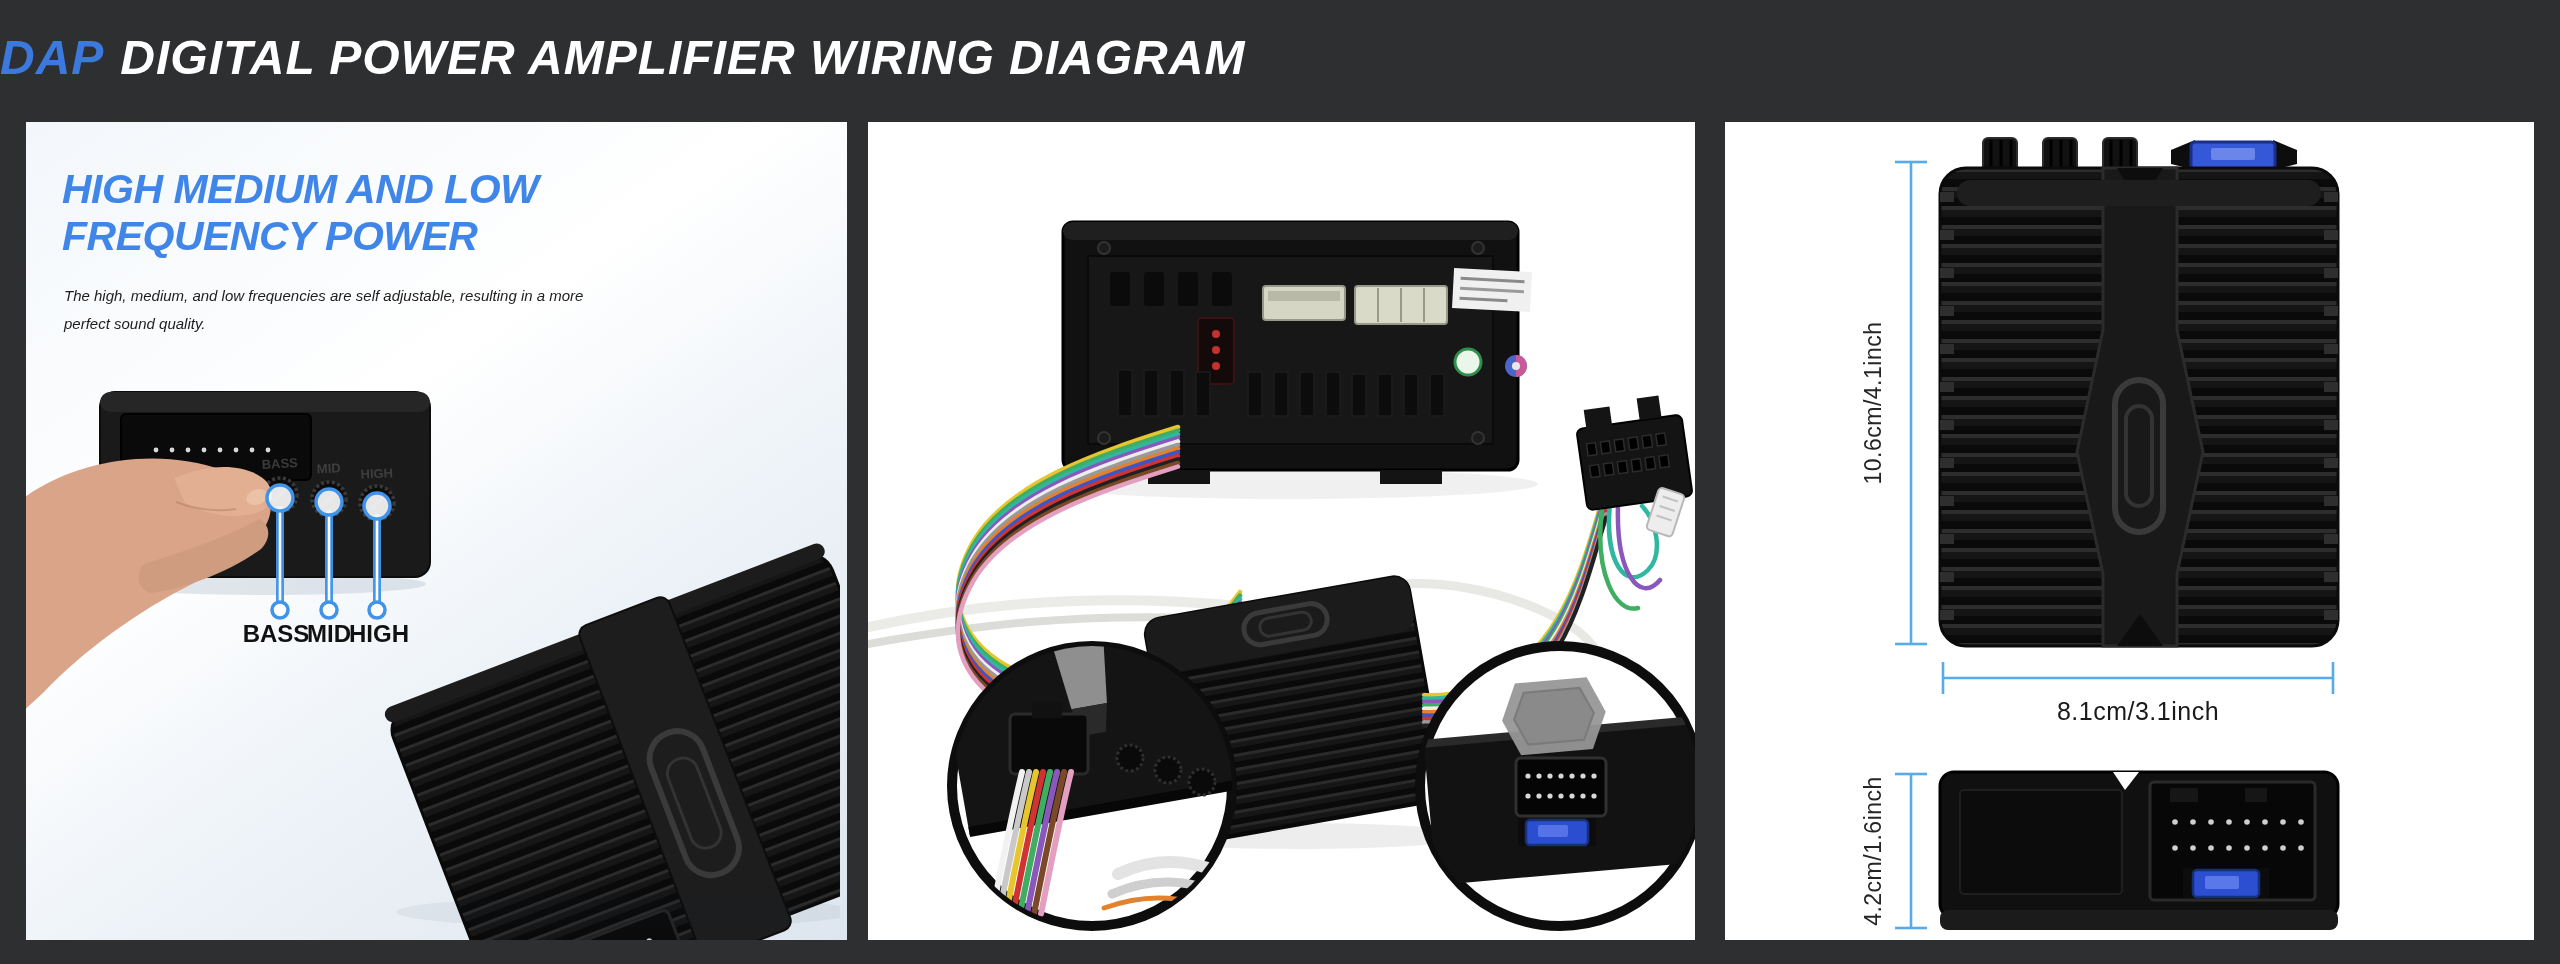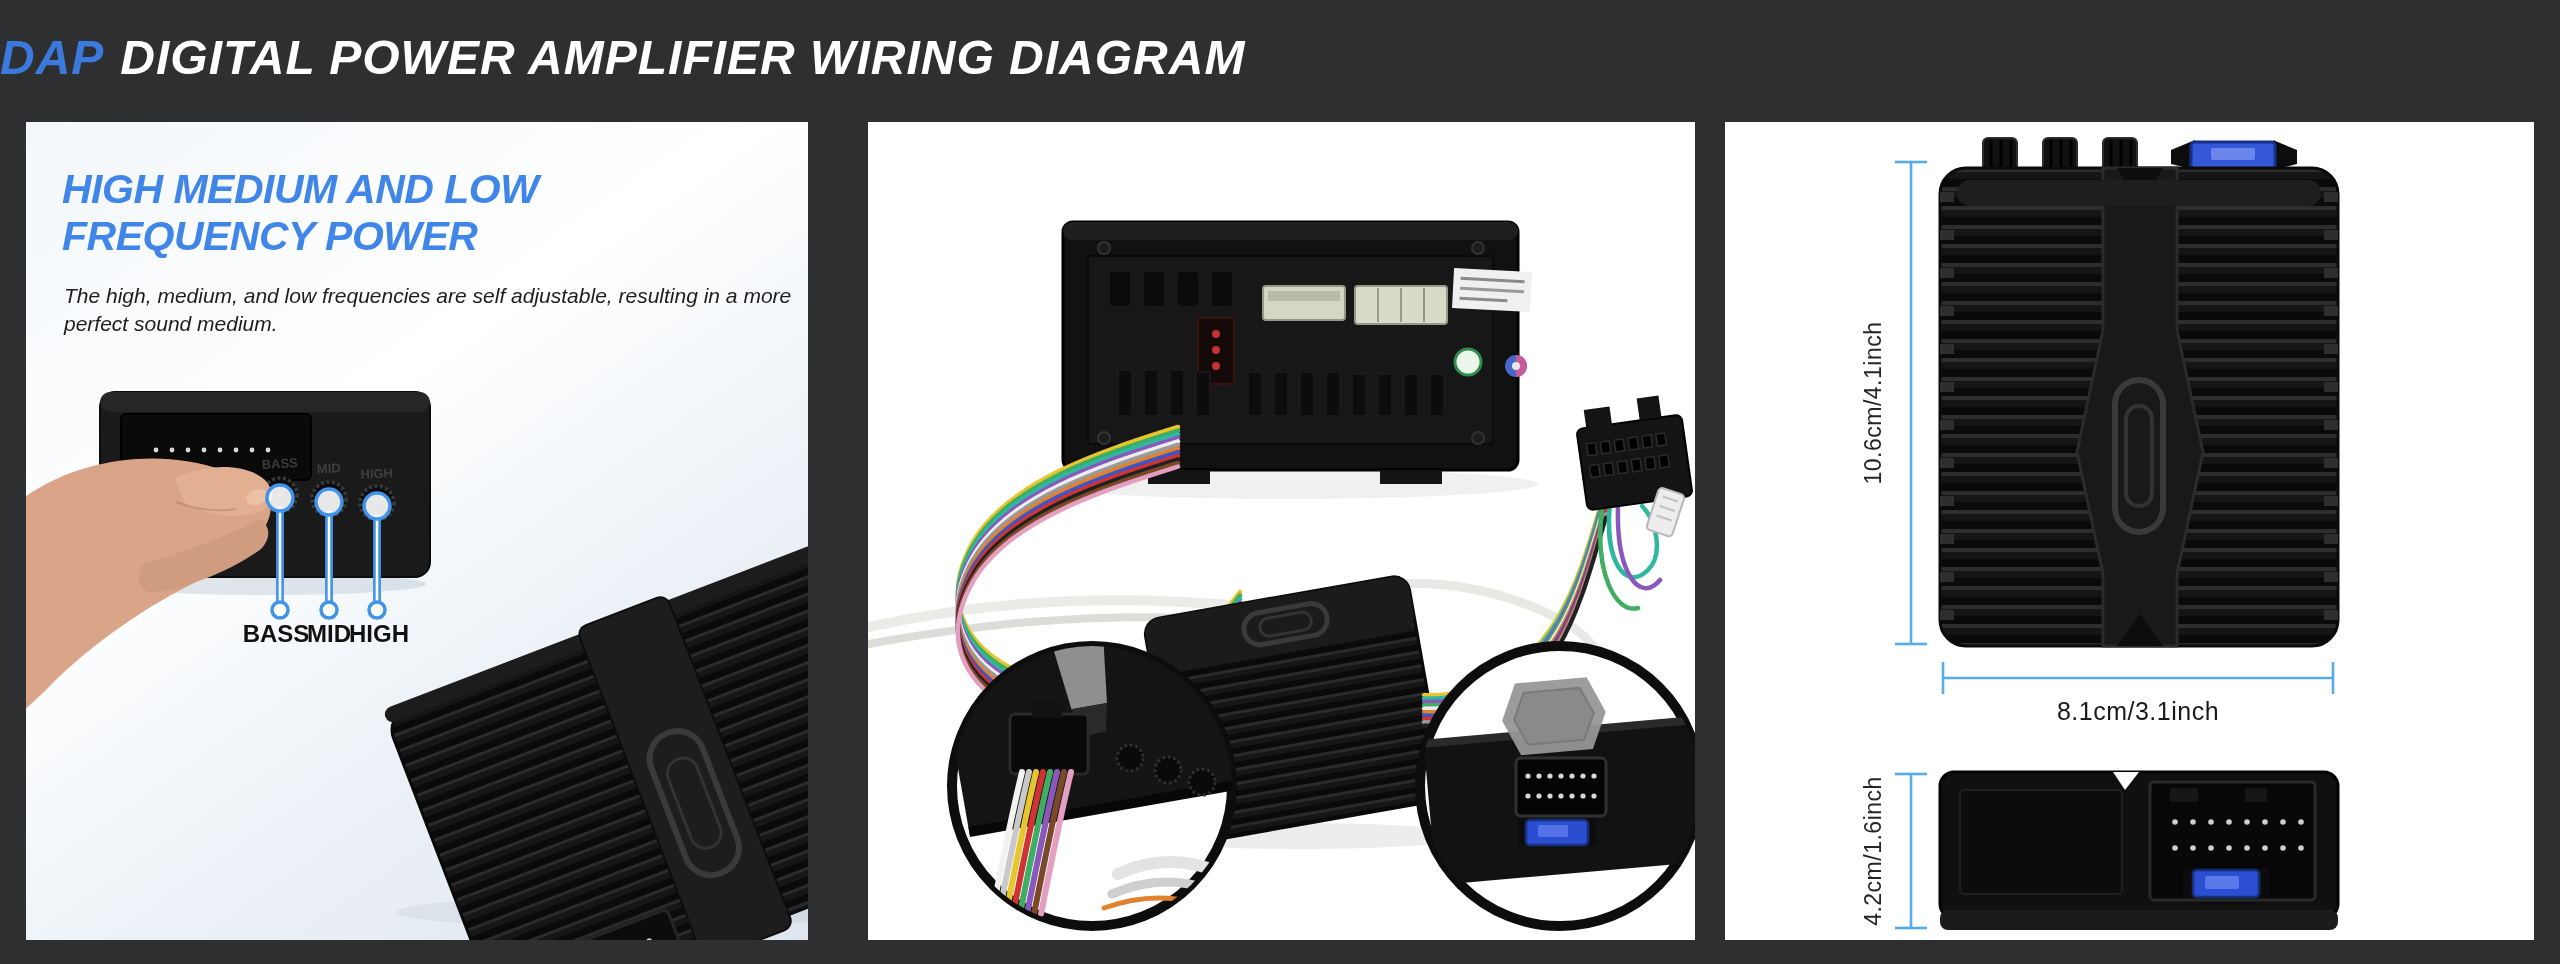--- a/index.html
+++ b/index.html
@@ -15,34 +15,35 @@
     font-style:italic;font-weight:bold;
     font-size:48px;letter-spacing:1px;
     color:#ffffff;white-space:nowrap;
   }
   .page-title .accent{color:#3c79dd;margin-right:16px;}
   
   .panel{position:absolute;top:122px;height:818px;overflow:hidden;}
   .panel-left{
     left:26px;width:782px;
     background:linear-gradient(145deg,#f3f7fb 0%,#ffffff 38%,#eef3f8 62%,#dde5ee 100%);
+    padding-left:39px;
   }
   .panel-middle{left:868px;width:827px;background:#ffffff;}
   .panel-right{left:1725px;width:809px;background:#ffffff;}
   .illu{position:absolute;left:0;display:block;}
   
   .lp-heading{
     position:absolute;left:36px;top:44px;
     font-style:italic;font-weight:bold;
     font-size:41px;line-height:47px;letter-spacing:-0.5px;
     color:#3f86e8;white-space:nowrap;
   }
   .lp-desc{
     position:absolute;left:38px;top:160px;
-    font-style:italic;font-size:21px;line-height:28px;
+    font-style:italic;font-size:15px;line-height:28px;
     color:#1d1d1d;white-space:nowrap;
   }
   .knob-callout-label{font-weight:bold;font-size:24px;fill:#111111;}
   .device-print{font-size:13px;font-weight:bold;fill:#4a4a4a;opacity:.75;}
   .dim-label{font-size:23px;fill:#252525;letter-spacing:.5px;}
   .dim-label-big{font-size:25px;fill:#1a1a1a;letter-spacing:.5px;}
 </style>
 </head>
 <body>
 
@@ -50,21 +51,21 @@
   <span class="accent">DAP</span><span>DIGITAL POWER AMPLIFIER WIRING DIAGRAM</span>
 </div>
 
 <div class="panel panel-left">
   <div class="lp-heading">
     <div>HIGH MEDIUM AND LOW</div>
     <div>FREQUENCY POWER</div>
   </div>
   <div class="lp-desc">
     <div>The high, medium, and low frequencies are self adjustable, resulting in a more</div>
-    <div>perfect sound medium.</div>
+    <div>perfect sound quality.</div>
   </div>
 
   <svg class="illu" style="top:230px" width="814" height="588" viewBox="0 0 814 588">
     <defs>
       <pattern id="finsH" width="16" height="16" patternUnits="userSpaceOnUse">
         <rect width="16" height="16" fill="#161616"></rect>
         <rect width="16" height="7" fill="#0a0a0a"></rect>
         <rect y="7" width="16" height="3" fill="#2b2b2b"></rect>
       </pattern>
     </defs>

